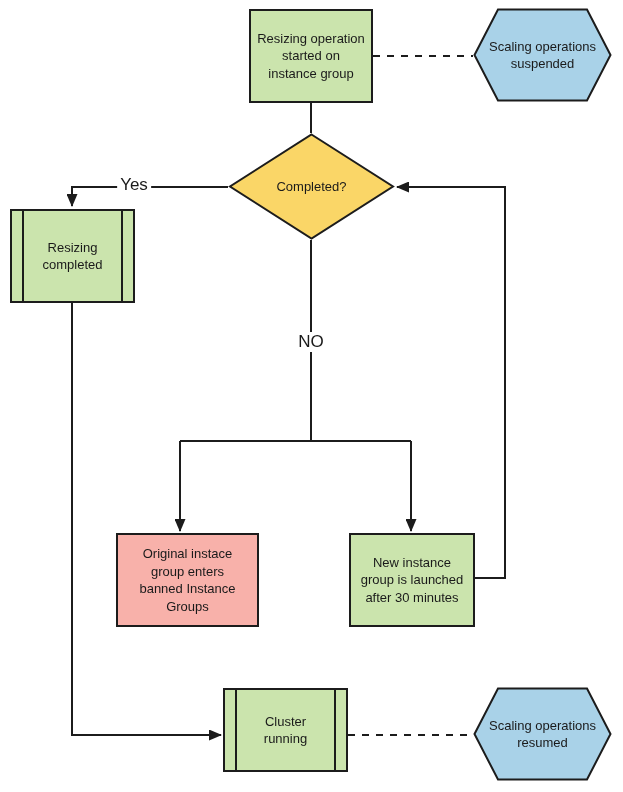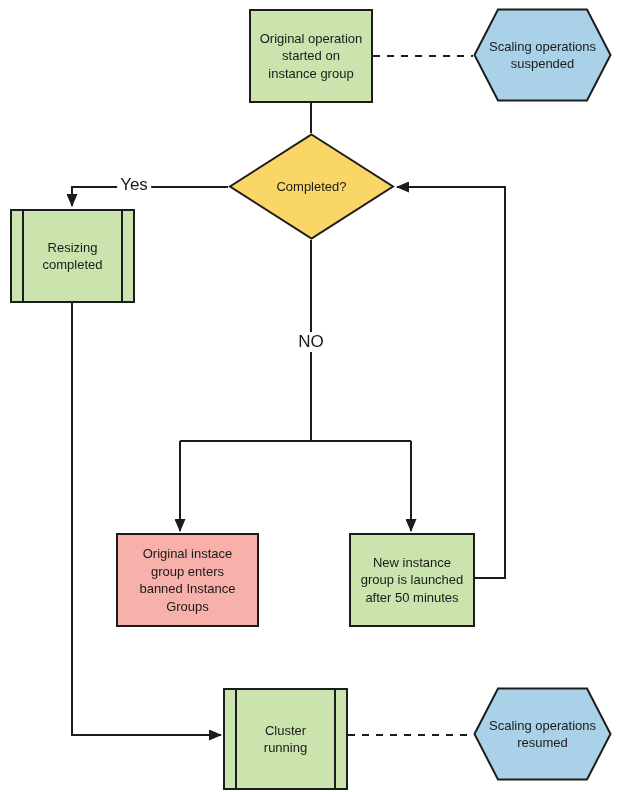--- a/index.html
+++ b/index.html
@@ -48,21 +48,21 @@
     <path d="M180 441 L180 531" marker-end="url(#arrow)"></path>
     <path d="M411 441 L411 531" marker-end="url(#arrow)"></path>
     <path d="M475 578 L505 578 L505 187 L397 187" marker-end="url(#arrow)"></path>
     <path class="dashed" d="M348 735 L473 735"></path>
   </svg>
 
   <span class="edge-label" style="left:134px;top:185px">Yes</span>
   <span class="edge-label" style="left:311px;top:342px">NO</span>
 
   <div class="node rect-node green" style="left:249px;top:9px;width:124px;height:94px">
-    <div class="label">Original operation
+    <div class="label">Resizing operation
 started on
 instance group</div>
   </div>
 
   <div class="node" style="left:473px;top:8px;width:139px;height:94px">
     <svg class="shape-svg" viewBox="0 0 139 94">
       <polygon class="fill-blue" points="1.5,47 25,1.5 114,1.5 137.5,47 114,92.5 25,92.5"></polygon>
     </svg>
     <div class="label">Scaling operations
 suspended</div>
@@ -85,24 +85,24 @@
   <div class="node rect-node red" style="left:116px;top:533px;width:143px;height:94px">
     <div class="label">Original instace
 group enters
 banned Instance
 Groups</div>
   </div>
 
   <div class="node rect-node green" style="left:349px;top:533px;width:126px;height:94px">
     <div class="label">New instance
 group is launched
-after 50 minutes</div>
+after 30 minutes</div>
   </div>
 
-  <div class="node rect-node green" style="left:223px;top:688px;width:125px;height:102px">
+  <div class="node rect-node green" style="left:223px;top:688px;width:125px;height:84px">
     <span class="bar left"></span>
     <span class="bar right"></span>
     <div class="label">Cluster
 running</div>
   </div>
 
   <div class="node" style="left:473px;top:687px;width:139px;height:94px">
     <svg class="shape-svg" viewBox="0 0 139 94">
       <polygon class="fill-blue" points="1.5,47 25,1.5 114,1.5 137.5,47 114,92.5 25,92.5"></polygon>
     </svg>

